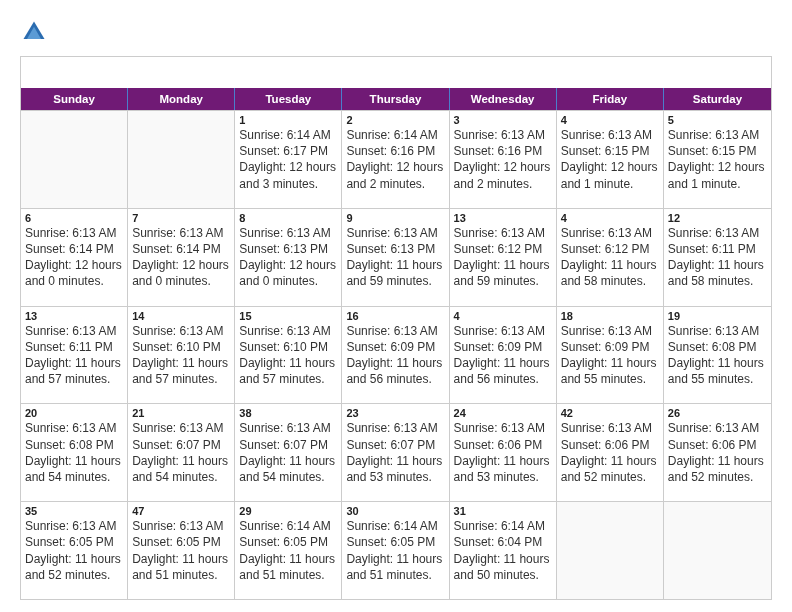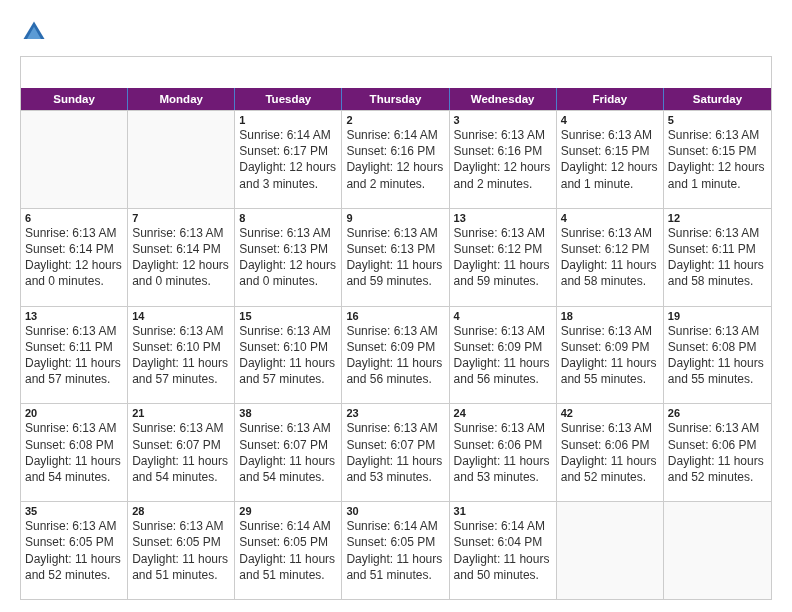--- a/index.html
+++ b/index.html
@@ -261,21 +261,21 @@
             <span class="cal-day-num">26</span>
             <div class="cal-cell-text">Sunrise: 6:13 AM<br>Sunset: 6:06 PM<br>Daylight: 11 hours and 52 minutes.</div>
           </div>
         </div>
         <div class="cal-row">
           <div class="cal-cell">
             <span class="cal-day-num">35</span>
             <div class="cal-cell-text">Sunrise: 6:13 AM<br>Sunset: 6:05 PM<br>Daylight: 11 hours and 52 minutes.</div>
           </div>
           <div class="cal-cell">
-            <span class="cal-day-num">28</span>
+            <span class="cal-day-num">47</span>
             <div class="cal-cell-text">Sunrise: 6:13 AM<br>Sunset: 6:05 PM<br>Daylight: 11 hours and 51 minutes.</div>
           </div>
           <div class="cal-cell">
             <span class="cal-day-num">29</span>
             <div class="cal-cell-text">Sunrise: 6:14 AM<br>Sunset: 6:05 PM<br>Daylight: 11 hours and 51 minutes.</div>
           </div>
           <div class="cal-cell">
             <span class="cal-day-num">30</span>
             <div class="cal-cell-text">Sunrise: 6:14 AM<br>Sunset: 6:05 PM<br>Daylight: 11 hours and 51 minutes.</div>
           </div>

